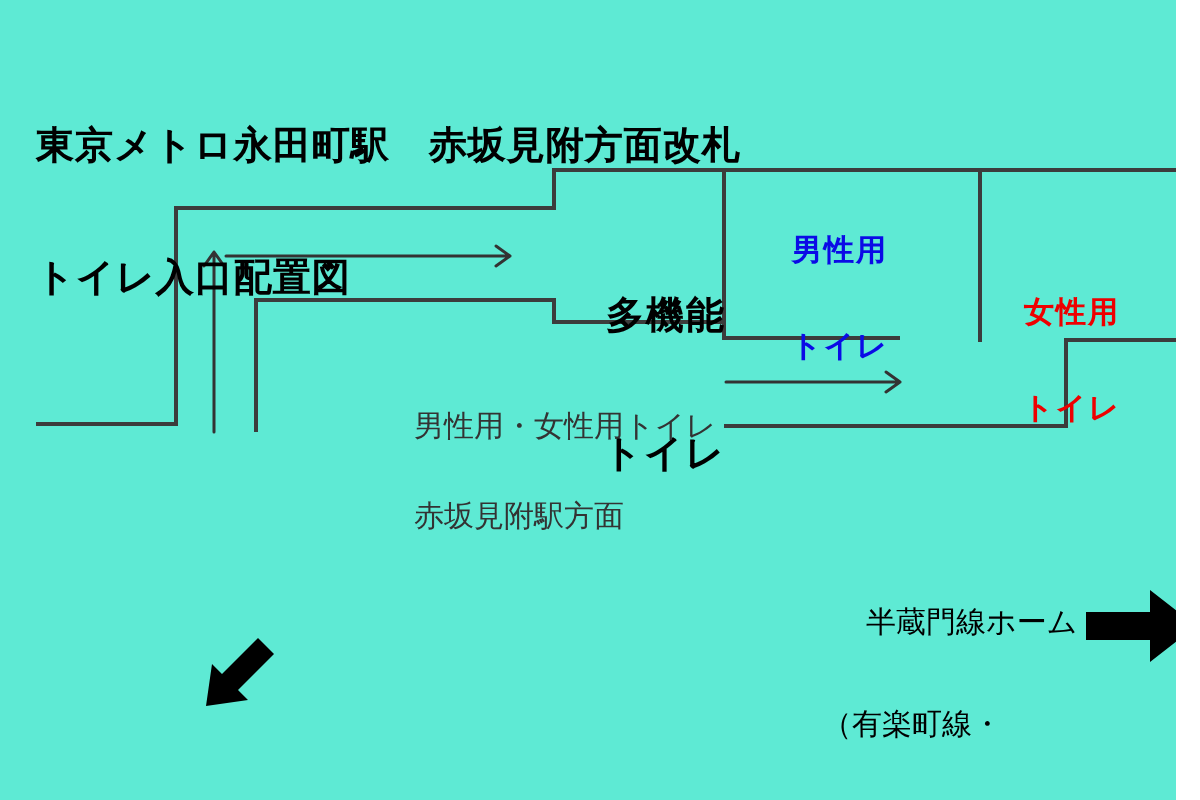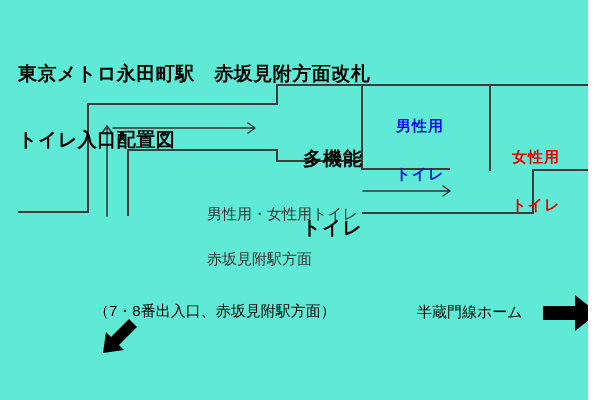--- a/index.html
+++ b/index.html
@@ -11,21 +11,21 @@
   #plan-svg{position:absolute;left:0;top:0;}
   .title{left:18px;top:19px;font-size:19px;font-weight:bold;line-height:22px;letter-spacing:0.5px;}
   .slope1-label{left:90px;top:104px;font-size:15px;font-weight:600;color:#111;letter-spacing:0.4px;}
   .box-label{left:277px;top:101px;width:86px;text-align:right;font-size:19px;font-weight:bold;line-height:23px;letter-spacing:1px;}
   .mens-label{left:385px;top:86px;width:70px;text-align:center;font-size:15px;font-weight:bold;line-height:16px;color:#0b0be6;letter-spacing:1px;}
   .womens-label{left:501px;top:117px;width:70px;text-align:center;font-size:15px;font-weight:bold;line-height:16px;color:#ee0000;letter-spacing:1px;}
   .mw-slope-label{left:207px;top:176px;font-size:15px;line-height:15px;color:#333;}
   .gate-label{left:94px;top:266px;font-size:15px;line-height:18px;color:#000;}
   .gate-label .l1{padding-left:3px;}
   .platform-label{left:411px;top:269px;font-size:15px;line-height:17px;color:#000;}
-  .platform-label .l1{padding-left:6px;}
+  .platform-label .l1{padding-left:6px;margin-left:16px;}
   .line{display:block;}
 </style>
 </head>
 <body>
 
 <div id="stage">
 
   <svg id="plan-svg" width="600" height="400" viewBox="0 0 600 400">
 
     <g stroke="#3c3c3c" stroke-width="2" fill="none" stroke-linecap="square">
@@ -69,23 +69,23 @@
     <span class="line">女性用</span>
     <span class="line">トイレ</span>
   </div>
 
   <div class="abs mw-slope-label">
     <span class="line">男性用・女性用トイレ</span>
     <span class="line">赤坂見附駅方面</span>
   </div>
 
   <div class="abs gate-label">
-    <span class="line">（7・8番出入口、赤坂見附駅方面）</span>
   </div>
 
   <div class="abs platform-label">
     <span class="line l1">半蔵門線ホーム</span>
+    <span class="line">（有楽町線・</span>
     
     
     
   </div>
 
 </div>
 
 </body></html>

